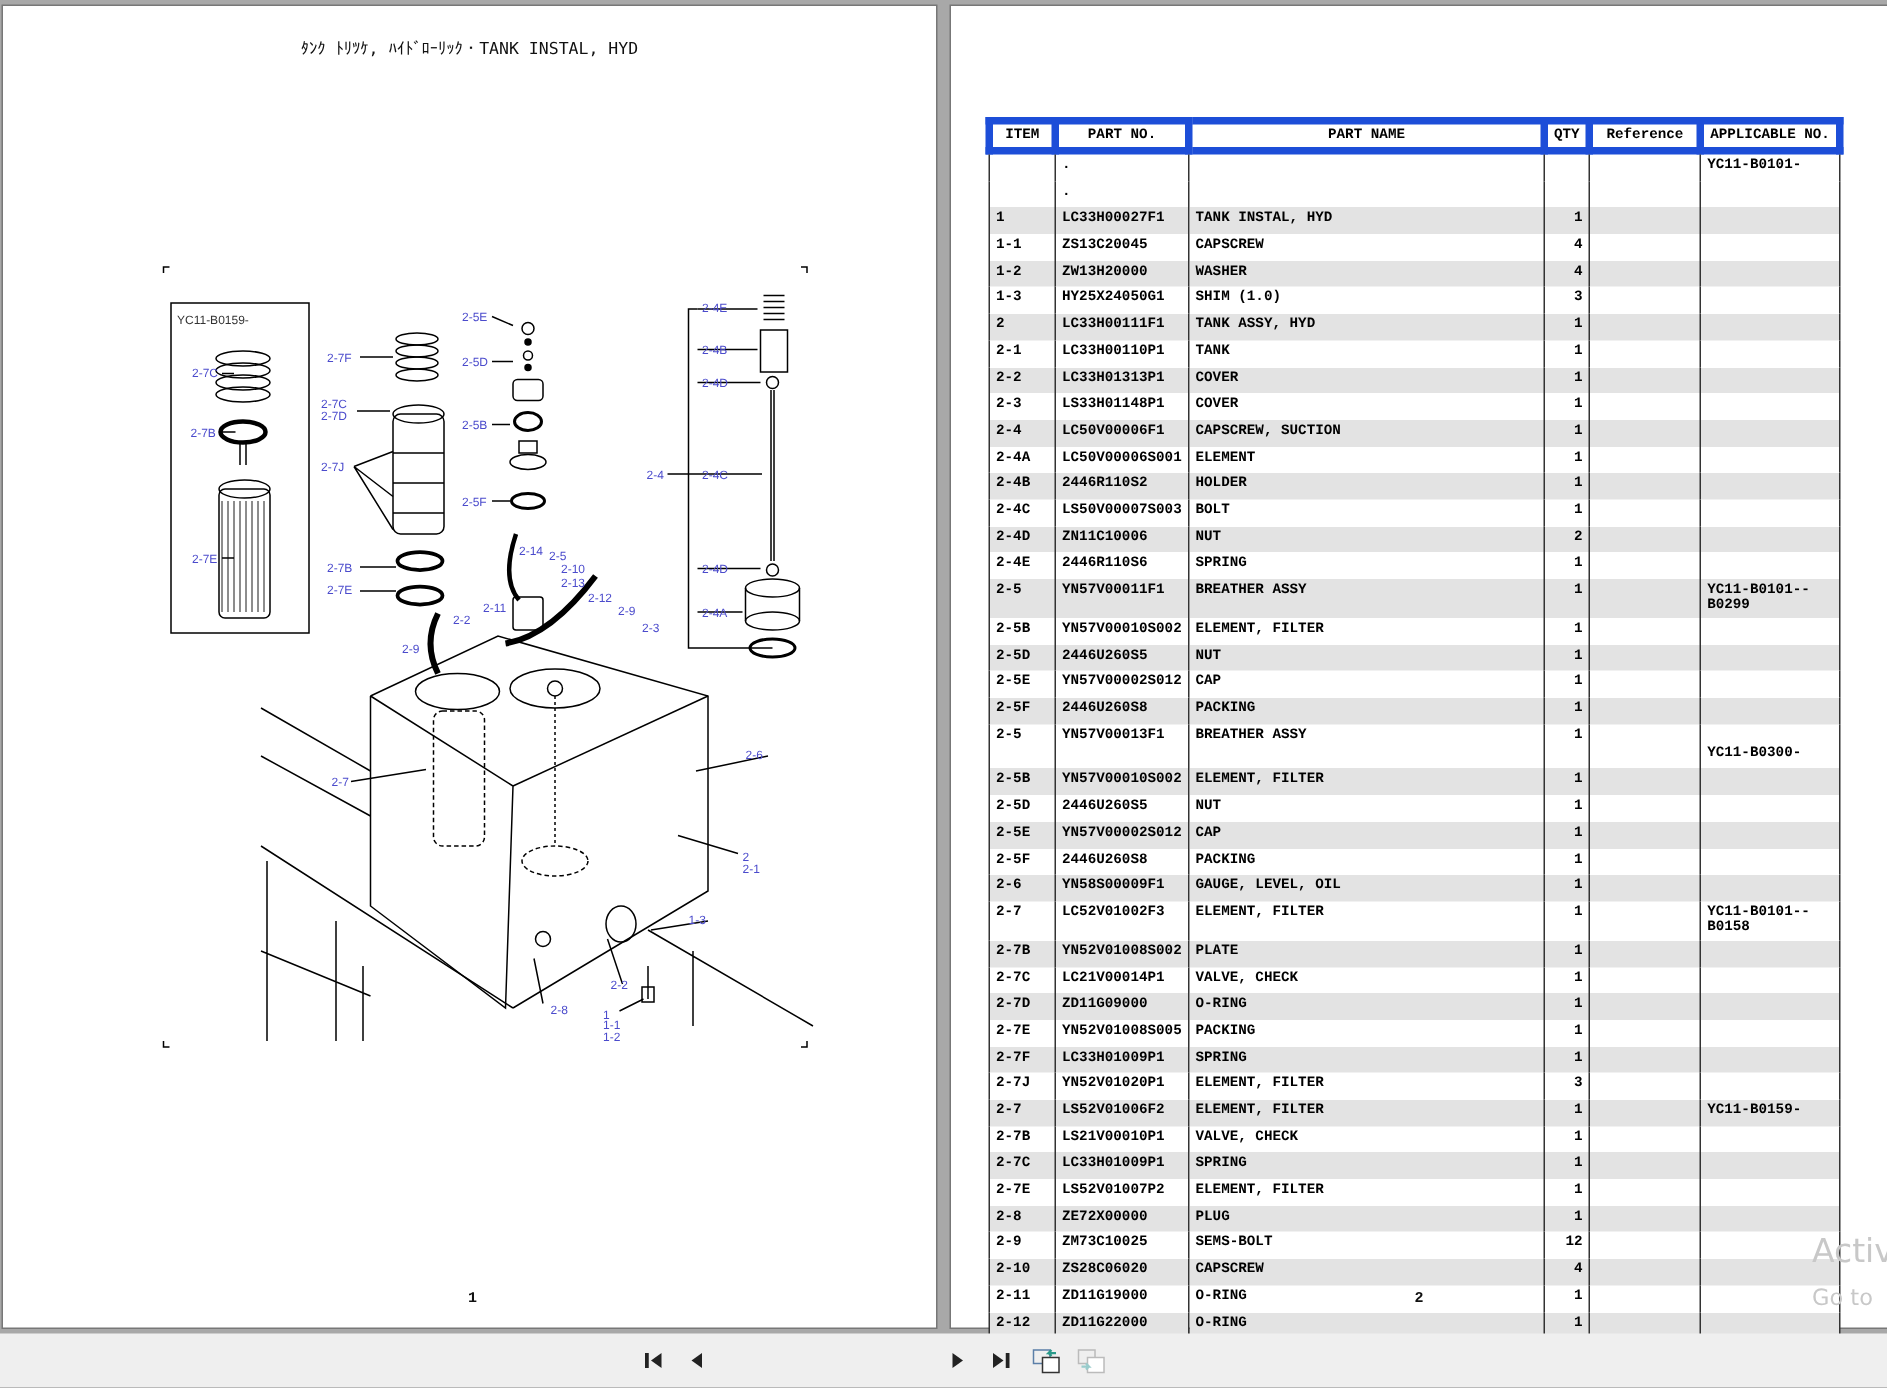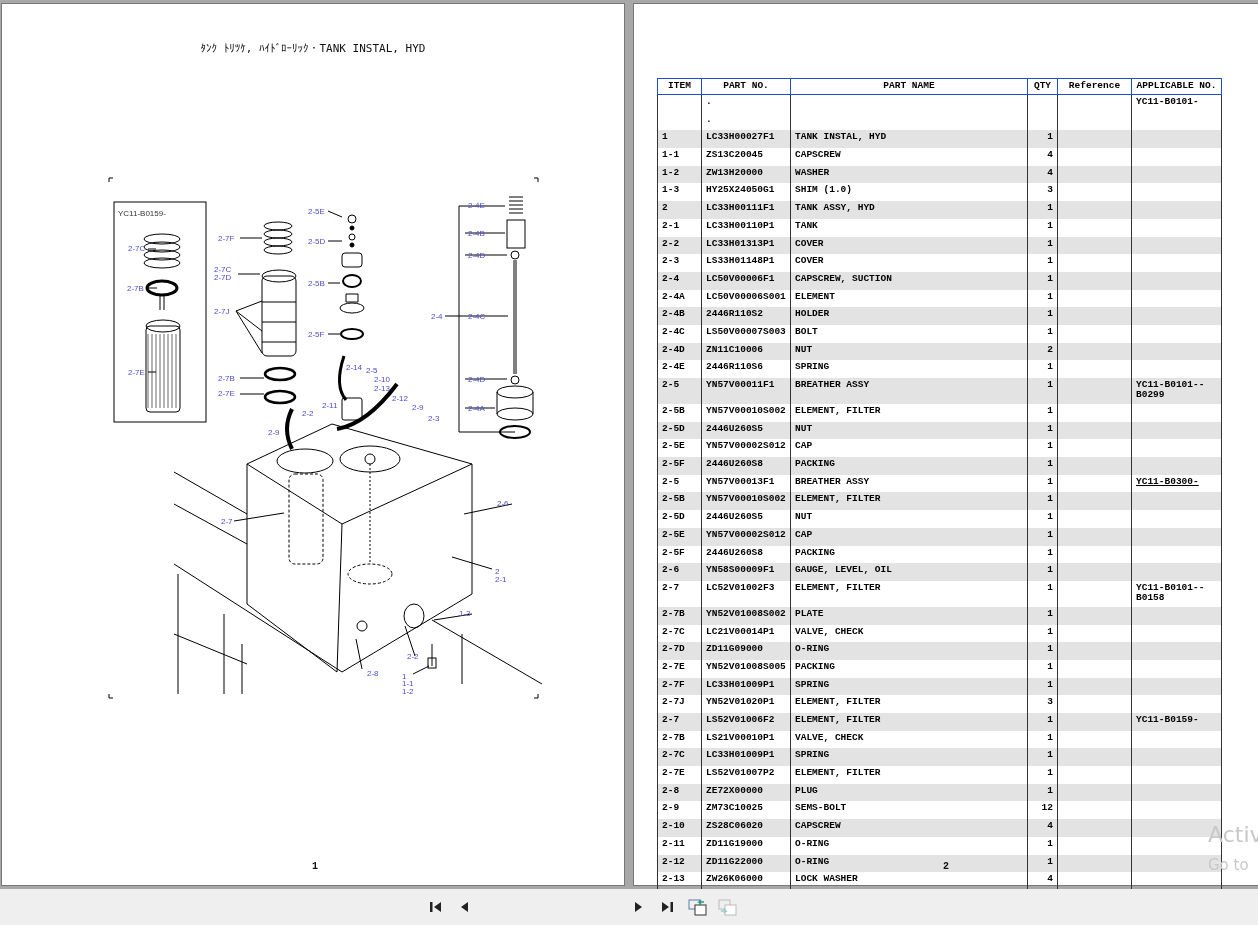--- a/index.html
+++ b/index.html
@@ -1,27 +1,27 @@
 <!DOCTYPE html>
 <html><head>
 <meta charset="utf-8">
 <style>
   html, body { margin:0; padding:0; }
   body { width:1258px; height:925px; background:#a8a8a8; position:relative; overflow:hidden; font-family:"Liberation Sans", sans-serif; }
   .viewer { position:absolute; left:0; top:0; width:1258px; height:889px; background:#a8a8a8; }
   .page { position:absolute; top:4px; height:881px; background:#fff; box-shadow:0 0 0 1px #777; }
   .page.left { left:2px; width:622px; }
   .page.right { left:634px; width:630px; }
-  .page-title { position:absolute; top:38px; left:0; width:622px; text-align:center; font-family:"DejaVu Sans Mono", monospace; font-size:11px; color:#111; }
+  .page-title { position:absolute; top:22px; left:0; width:622px; text-align:center; font-family:"DejaVu Sans Mono", monospace; font-size:11px; color:#111; }
   .page-num { position:absolute; top:857px; font-family:"Liberation Mono", monospace; font-weight:bold; font-size:10px; color:#111; }
   .diagram { position:absolute; left:0; top:0; width:622px; height:881px; }
   .callout { font-family:"Liberation Sans", sans-serif; font-size:8px; fill:#4b4bcc; }
   table.parts { position:absolute; left:23px; top:74px; border-collapse:collapse; font-family:"Liberation Mono", monospace; font-weight:bold; font-size:9.5px; color:#000; table-layout:fixed; }
   table.parts th, table.parts td { border-left:1px solid #333; border-right:1px solid #333; padding:0 4px; height:15.7px; line-height:14px; vertical-align:top; white-space:nowrap; overflow:hidden; }
-  table.parts th { border:1px solid #1d4ed8; text-align:center; height:15px; font-size:9.5px; }
+  table.parts th { border:5px solid #1d4ed8; text-align:center; height:15px; font-size:9.5px; }
   table.parts tr.shade td { background:#e3e3e3; }
   table.parts tr.tall td { height:24px; }
   table.parts td.qty { text-align:right; }
   table.parts tr:last-child td { border-bottom:1px solid #333; }
   .watermark { position:absolute; left:1208px; top:822px; font-size:22px; color:#c8c8c8; font-family:"DejaVu Sans", sans-serif; white-space:nowrap; }
   .watermark2 { position:absolute; left:1208px; top:856px; font-size:15px; color:#c8c8c8; font-family:"DejaVu Sans", sans-serif; white-space:nowrap; }
   .toolbar { position:absolute; left:0; top:889px; width:1258px; height:36px; background:#efefef; }
   .tb-btn { position:absolute; top:8px; width:20px; height:20px; display:flex; align-items:center; justify-content:center; cursor:pointer; }
 </style>
 </head>
@@ -352,21 +352,21 @@
             <td class="qty">1</td>
             <td></td>
             <td style="white-space: pre; line-height: 10px; padding-top: 2px;"></td>
           </tr>
           <tr>
             <td>2-5</td>
             <td>YN57V00013F1</td>
             <td>BREATHER ASSY</td>
             <td class="qty">1</td>
             <td></td>
-            <td style="white-space: pre; line-height: 10px; padding-top: 2px; text-decoration: underline;">YC11-B0300-</td>
+            <td style="white-space: pre; line-height: 10px; padding-top: 14px;">YC11-B0300-</td>
           </tr>
           <tr class="shade">
             <td>2-5B</td>
             <td>YN57V00010S002</td>
             <td>ELEMENT, FILTER</td>
             <td class="qty">1</td>
             <td></td>
             <td style="white-space: pre; line-height: 10px; padding-top: 2px;"></td>
           </tr>
           <tr>

